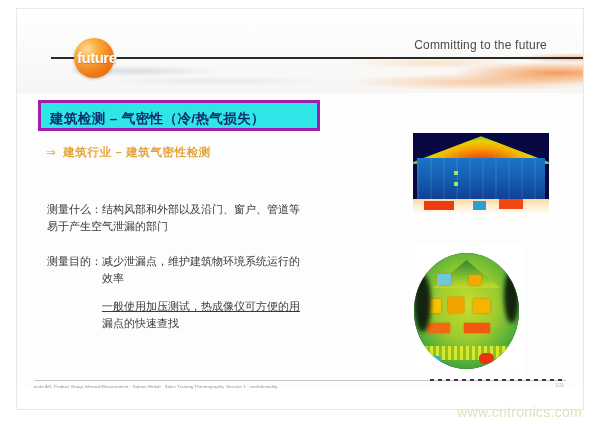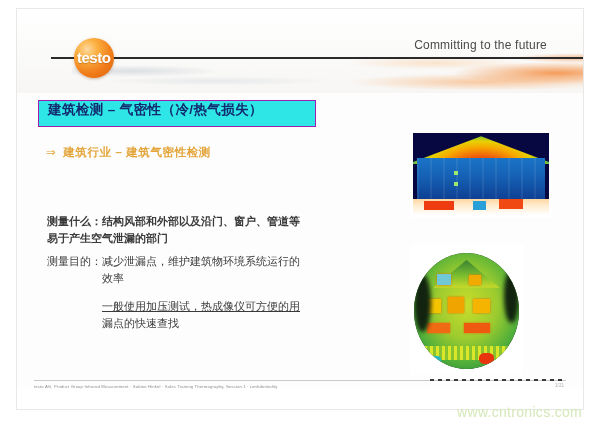--- a/index.html
+++ b/index.html
@@ -57,39 +57,39 @@
     font-size:12px;color:#4a4a4a;letter-spacing:.2px;
   }
   
   .content{
     position:absolute;left:17px;top:93px;width:566px;height:294px;
     background:#fdfdfd;
   }
   .title-box{
     position:absolute;left:21px;top:7px;width:276px;height:25px;
     background:#2ee6e6;
-    border:1px solid #a21caf;
-    display:flex;align-items:flex-start;
+    border:3px solid #a21caf;
+    display:flex;align-items:flex-end;
   }
   .title-text{
     padding-left:9px;
     font-size:13.5px;font-weight:bold;color:#122a6e;letter-spacing:.4px;
     white-space:nowrap;
   }
   .subtitle{
     position:absolute;left:29px;top:52px;
     font-size:11.5px;font-weight:bold;color:#e3a53a;letter-spacing:.6px;
     white-space:nowrap;
   }
   .subtitle .arrow{margin-right:7px;font-weight:normal;color:#e3a53a;}
   .para{
     position:absolute;color:#3a3a3a;font-size:11px;line-height:17px;
   }
   .para .lbl{white-space:nowrap;}
-  .p1{left:30px;top:120px;width:310px;font-weight:bold;}
+  .p1{left:30px;top:108px;width:310px;}
   .p1 .l2{}
   .p2{left:30px;top:160px;width:310px;}
   .p2 .l2{margin-left:55px;}
   .p3{left:30px;top:205px;width:310px;}
   .p3 .l1{margin-left:55px;text-decoration:underline;}
   .p3 .l2{margin-left:55px;}
   
   .img-top{
     position:absolute;left:393px;top:37px;width:142px;height:88px;
     background:#ffffff;padding:3px;box-sizing:border-box;
@@ -181,21 +181,21 @@
 <body>
 
 <div class="slide">
   <div class="frame"></div>
 
   <div class="header">
     <div class="header-wisp"></div>
     <div class="header-wisp2"></div>
     <div class="header-rule"></div>
     <div class="logo-ball"></div>
-    <div class="logo-word">testo</div>
+    <div class="logo-word">future</div>
     <div class="tagline">Committing to the future</div>
   </div>
 
   <div class="content">
 
     <div class="title-box">
       <span class="title-text">建筑检测 – 气密性（冷/热气损失）</span>
     </div>
 
     <div class="subtitle">

